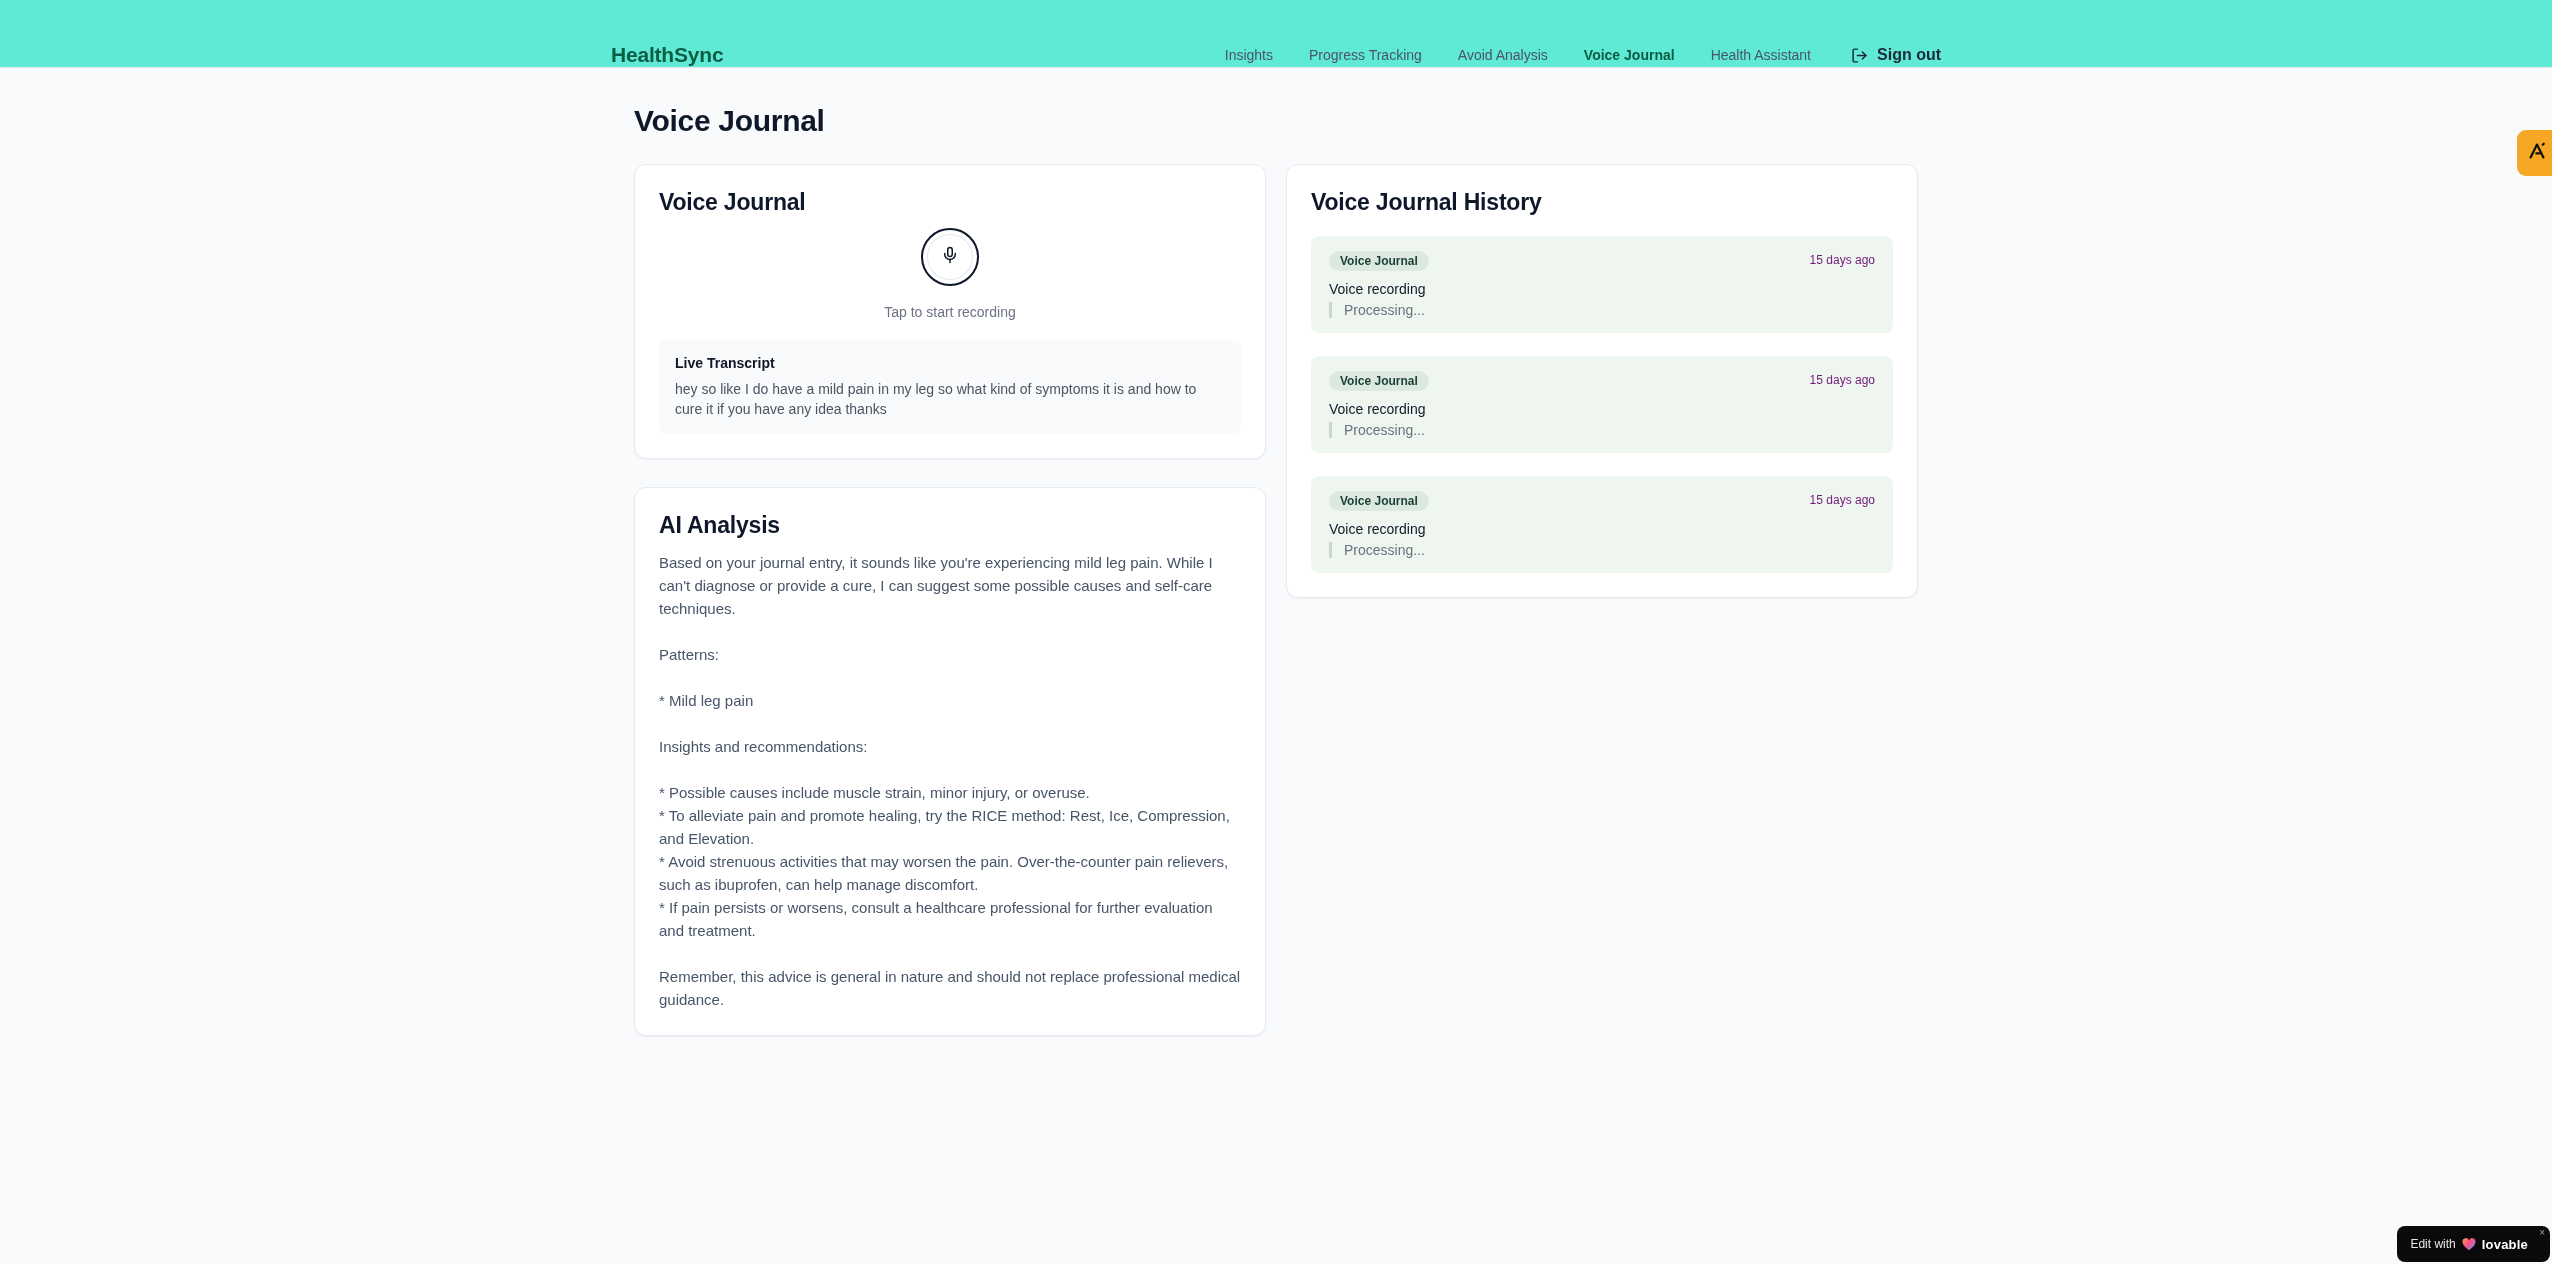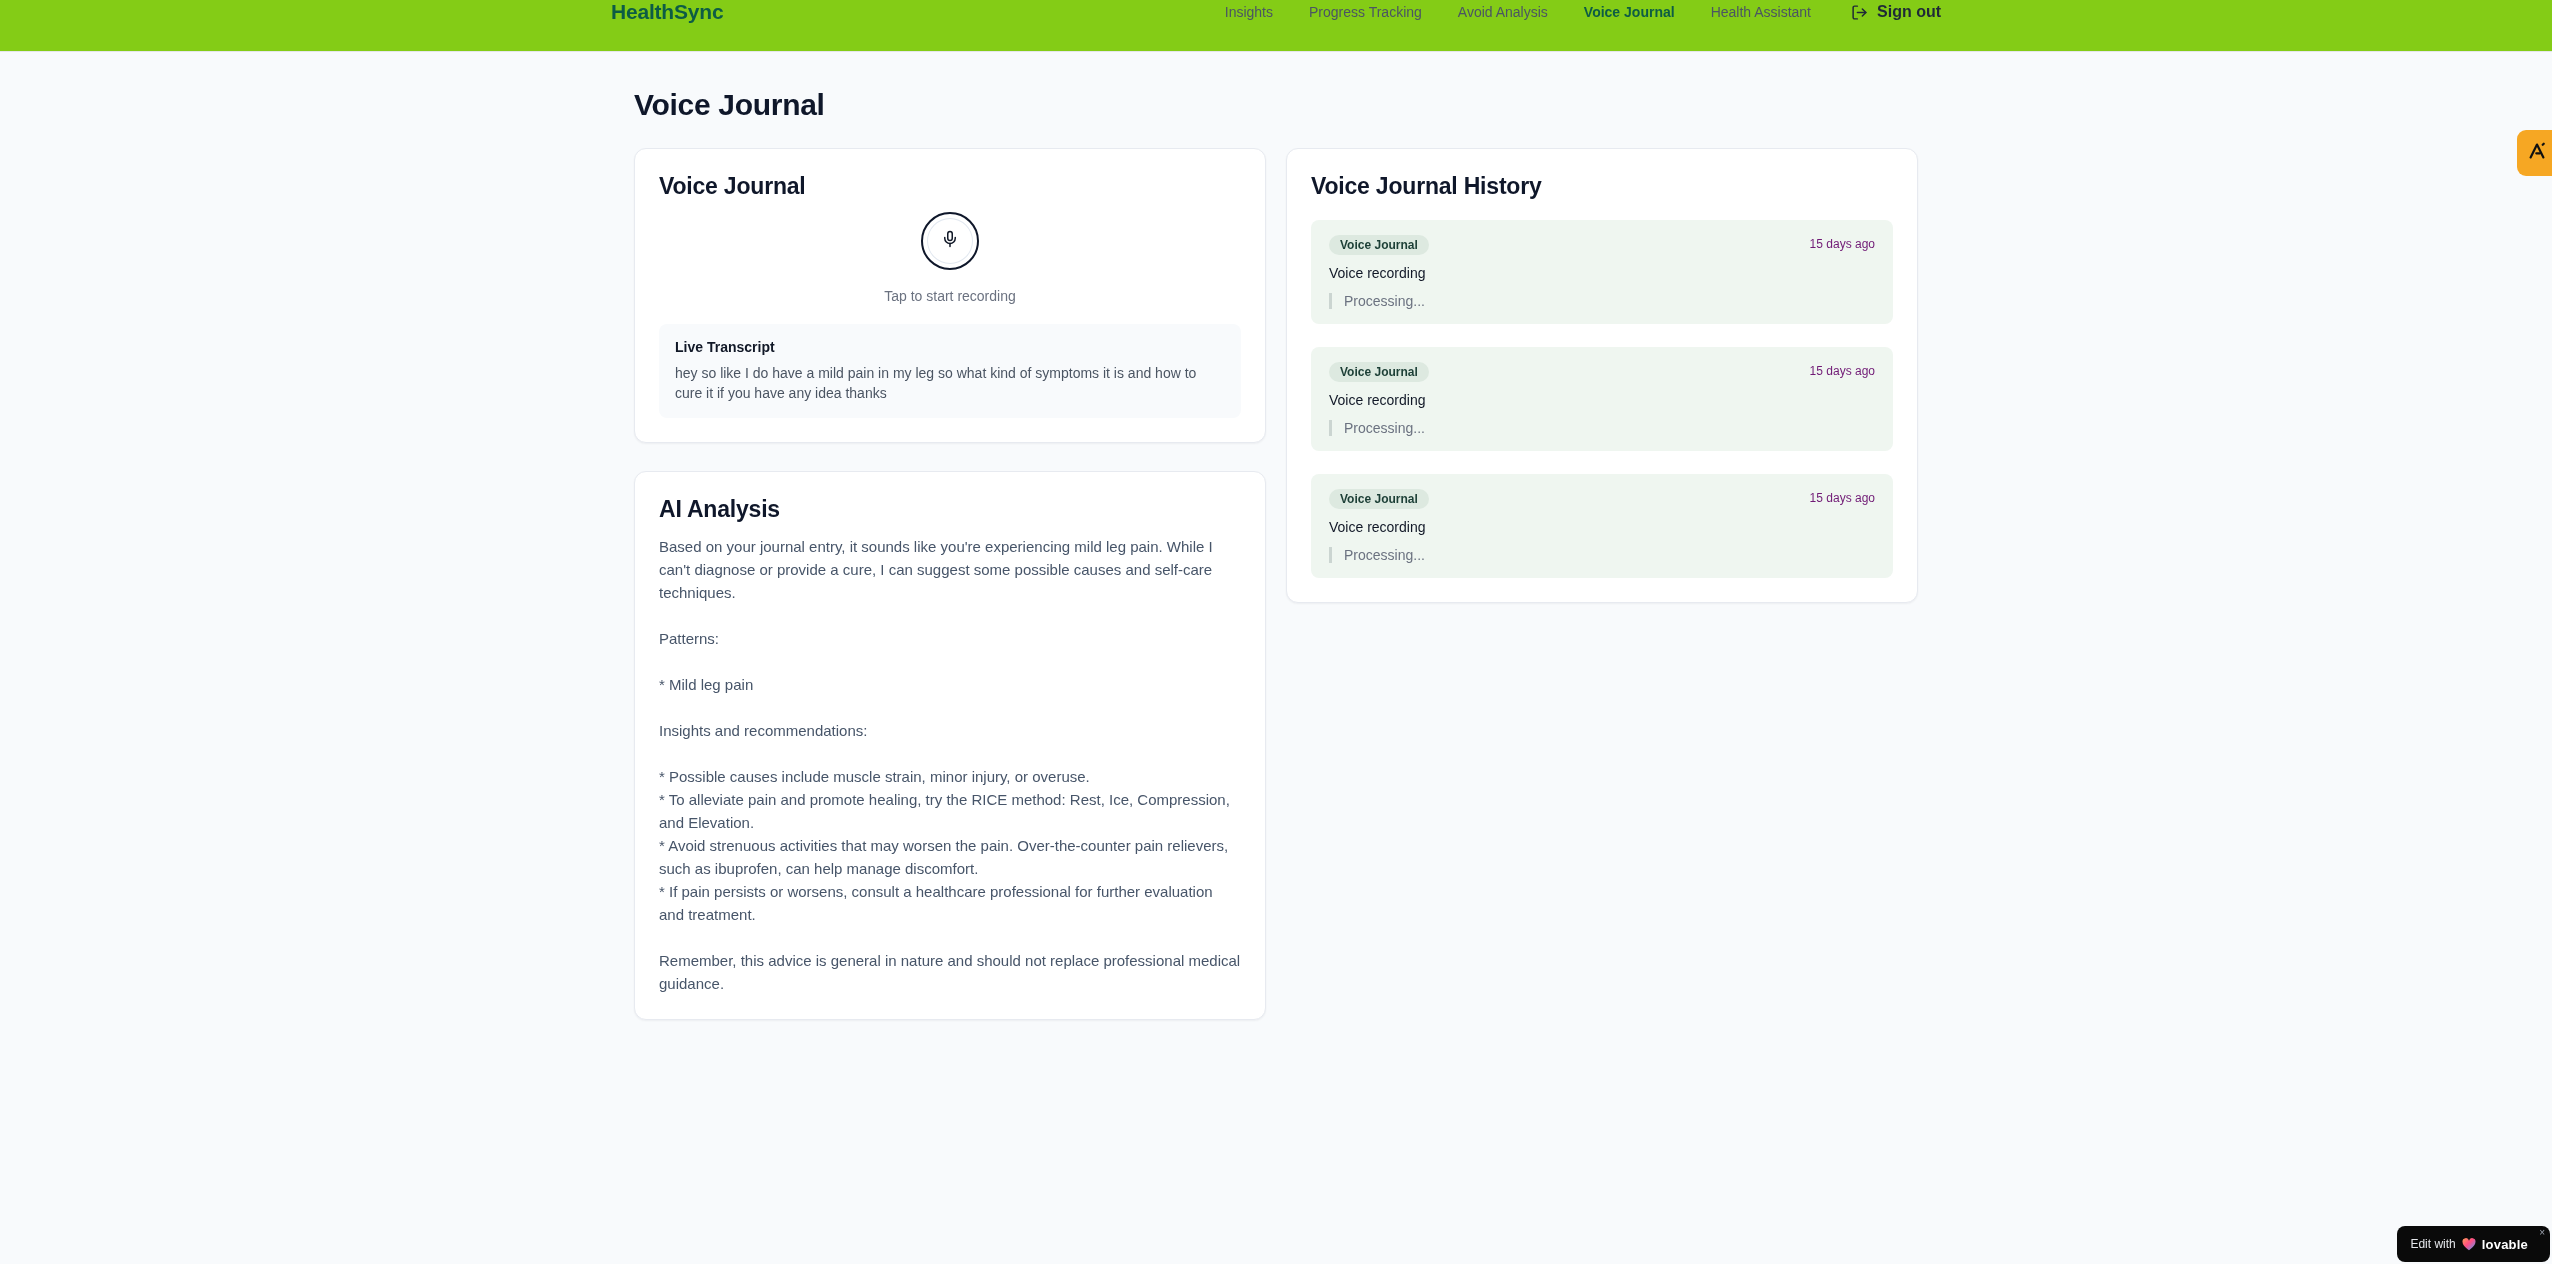--- a/index.html
+++ b/index.html
@@ -5,22 +5,22 @@
   * { margin:0; padding:0; box-sizing:border-box; }
   html,body { width:2552px; height:1264px; overflow:hidden; }
   body {
     font-family:"Liberation Sans", sans-serif;
     background:#f8fafc;
     color:#0f172a;
   }
 
   
   .header {
-    height:52px; background:#84cc16; border-bottom:1px solid #e5e7eb;
-    display:flex; align-items:flex-start;
+    height:68px; background:#5eead4; border-bottom:1px solid #e5e7eb;
+    display:flex; align-items:flex-end;
   }
   .header-inner {
     width:1330px; margin:0 auto; display:flex; align-items:center; justify-content:space-between;
   }
   .logo { font-size:21px; font-weight:700; color:#0d5c45; letter-spacing:-0.2px; cursor:pointer; }
   .nav { display:flex; align-items:center; gap:36px; }
   .nav-link { font-size:14px; color:#4b5563; text-decoration:none; cursor:pointer; }
   .nav-link.active { color:#0d5c45; font-weight:600; }
   .signout { display:flex; align-items:center; gap:9px; cursor:pointer; margin-left:4px; }
   .signout svg { display:block; }
@@ -64,21 +64,21 @@
     background:#eff6f0; border-radius:8px; padding:15px 18px; cursor:pointer;
   }
   .entry-top { display:flex; align-items:flex-start; justify-content:space-between; }
   .entry-badge {
     background:#dde9e0; color:#1c3f36; font-size:12px; font-weight:700;
     padding:4px 11px; border-radius:9999px; line-height:1;
   }
   .entry-time { font-size:12px; color:#701a75; padding-top:2px; }
   .entry-label { margin-top:10px; font-size:14px; color:#111827; }
   .entry-status {
-    margin-top:12px; border-left:3px solid #cbd5d1; padding-left:12px;
+    margin-top:5px; border-left:3px solid #cbd5d1; padding-left:12px;
     font-size:14px; color:#6b7280;
   }
 
   
   .brand-badge {
     position:fixed; top:130px; right:-13px; width:48px; height:46px;
     background:#f6a723; border-radius:9px; display:flex; align-items:center;
     padding-left:9px; cursor:pointer; z-index:50;
   }
   .lovable-badge {

